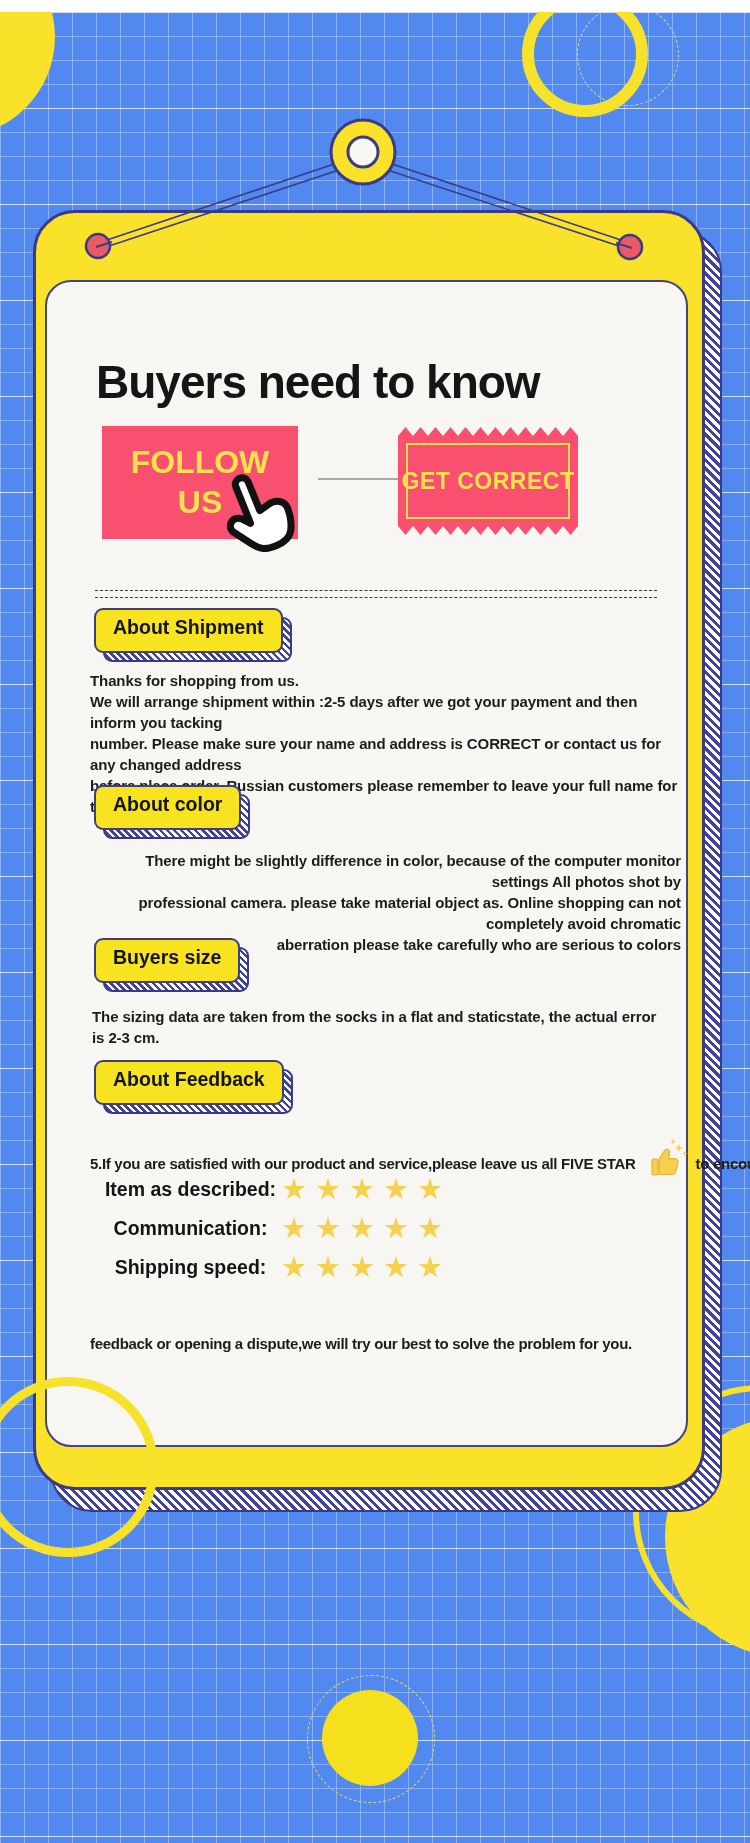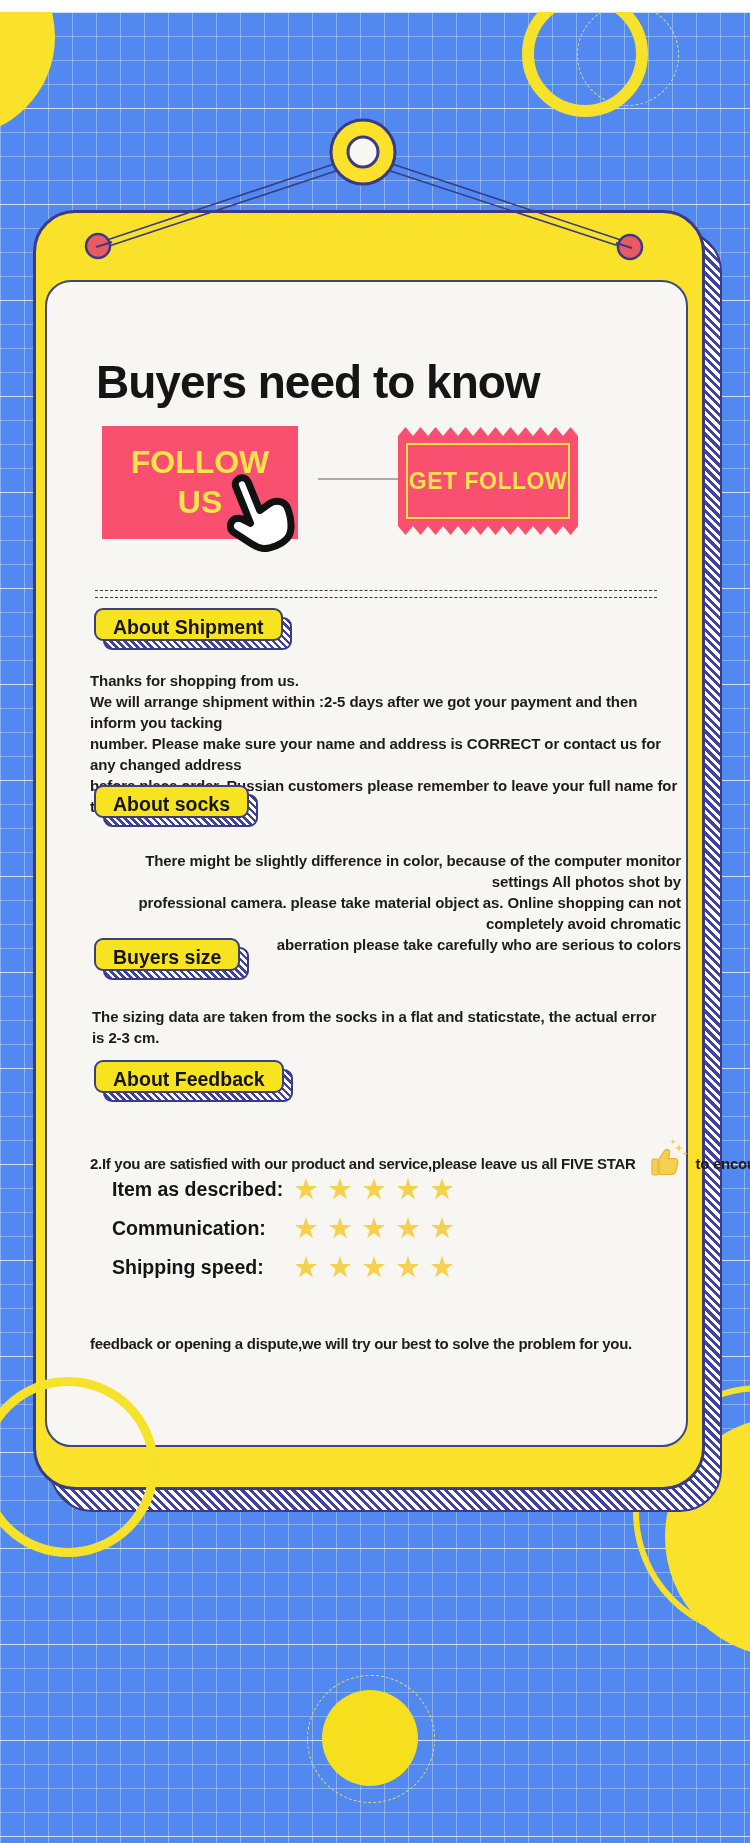--- a/index.html
+++ b/index.html
@@ -44,37 +44,37 @@
   .coupon-label{position:absolute;left:0;top:0;width:100%;height:100%;display:flex;align-items:center;
     justify-content:center;font-weight:bold;font-size:23px;color:#F8E34D;letter-spacing:.5px;}
   .divider{left:95px;top:578px;width:562px;height:8px;
     border-top:1.5px dashed #3b3b3b;border-bottom:1.5px dashed #3b3b3b;box-sizing:border-box;}
   
   .btn3d{position:absolute;z-index:31;}
   .btn3d .ext{position:absolute;left:9px;top:9px;right:-9px;bottom:-9px;border-radius:9px;
     border:2px solid #3B3B85;box-sizing:border-box;
     background:repeating-linear-gradient(45deg,#ffffff 0 2.5px,#4242A0 2.5px 5px);}
   .btn3d .face{position:relative;background:#F7E31F;border:2.5px solid #3E3E7A;border-radius:9px;
-    padding:6px 17px 0;font-weight:bold;font-size:19.5px;color:#141414;white-space:nowrap;}
+    padding:6px 17px 12px;font-weight:bold;font-size:19.5px;color:#141414;white-space:nowrap;}
   .btn-shipment{left:94px;top:596px;}
   .btn-color{left:94px;top:773px;}
   .btn-size{left:94px;top:926px;}
   .btn-feedback{left:94px;top:1048px;border-radius:12px;}
   .body-text{font-weight:bold;font-size:15px;line-height:21px;color:#1c1c1c;
     letter-spacing:-.1px;white-space:pre-line;}
   .txt-shipment{left:90px;top:658px;width:592px;}
   .txt-color{left:87px;top:838px;width:594px;text-align:right;}
   .txt-size{left:92px;top:994px;width:580px;}
   .txt-fb1{left:90px;top:1106px;width:592px;}
   .txt-fb2{left:90px;top:1300px;width:592px;}
   .nowrap-line{display:block;white-space:nowrap;letter-spacing:-.3px;}
   .thumb-icon{display:inline-block;vertical-align:-16px;margin:0 8px 0 10px;position:relative;top:-2px;}
   .phone-icon{display:inline-block;vertical-align:-9px;margin:0 18px 0 12px;}
   
-  .ratings{left:112px;top:1158px;width:460px;}
+  .ratings{left:100px;top:1158px;width:460px;text-align:center;}
   .rating-row{display:flex;align-items:center;height:39px;}
   .rating-label{width:181px;font-weight:bold;font-size:19.5px;color:#141414;}
   .rating-stars{font-family:"DejaVu Sans",sans-serif;font-size:29px;color:#F6D14F;letter-spacing:8px;line-height:1;}
 </style>
 </head>
 <body>
 
 <div class="stage">
 
   <div class="abs circle deco-tl-blob"></div>
@@ -121,55 +121,55 @@
     <line x1="0" y1="7" x2="82" y2="7" stroke="#8F8F8F" stroke-width="1.6"></line>
     <polyline points="81,2.5 88,7 81,11.5" fill="none" stroke="#8F8F8F" stroke-width="1.6"></polyline>
   </svg>
 
   <div class="abs content coupon">
     <svg width="180" height="108" viewBox="0 0 180 108">
       <path fill="#F9506F" d="M0,9 L7.5,0 L15,9 L22.5,0 L30,9 L37.5,0 L45,9 L52.5,0 L60,9 L67.5,0 L75,9 L82.5,0 L90,9 L97.5,0 L105,9 L112.5,0 L120,9 L127.5,0 L135,9 L142.5,0 L150,9 L157.5,0 L165,9 L172.5,0 L180,9
                L180,99 L172.5,108 L165,99 L157.5,108 L150,99 L142.5,108 L135,99 L127.5,108 L120,99 L112.5,108 L105,99 L97.5,108 L90,99 L82.5,108 L75,99 L67.5,108 L60,99 L52.5,108 L45,99 L37.5,108 L30,99 L22.5,108 L15,99 L7.5,108 L0,99 Z"></path>
       <rect x="9" y="17" width="162" height="74" fill="none" stroke="#F8E34D" stroke-width="2"></rect>
     </svg>
-    <div class="coupon-label">GET FOLLOW</div>
+    <div class="coupon-label">GET CORRECT</div>
   </div>
 
   <div class="abs content divider"></div>
 
   <div class="btn3d btn-shipment">
     <div class="ext"></div>
     <div class="face">About Shipment</div>
   </div>
   <div class="abs content body-text txt-shipment">Thanks for shopping from us.
 We will arrange shipment within :2-5 days after we got your payment and then inform you tacking
 number. Please make sure your name and address is CORRECT or contact us for any changed address
 before place order. Russian customers please remember to leave your full name for the sending address。</div>
 
   <div class="btn3d btn-color">
     <div class="ext"></div>
-    <div class="face">About socks</div>
+    <div class="face">About color</div>
   </div>
   <div class="abs content body-text txt-color">There might be slightly difference in color, because of the computer monitor settings All photos shot by
 professional camera. please take material object as. Online shopping can not completely avoid chromatic
 aberration please take carefully who are serious to colors</div>
 
   <div class="btn3d btn-size">
     <div class="ext"></div>
     <div class="face">Buyers size</div>
   </div>
   <div class="abs content body-text txt-size">The sizing data are taken from the socks in a flat and staticstate, the actual error is 2-3 cm.</div>
 
   <div class="btn3d btn-feedback">
     <div class="ext"></div>
     <div class="face">About Feedback</div>
   </div>
 
   <div class="abs content body-text txt-fb1">
-    <span class="nowrap-line"><span>2.If you are satisfied with our product and service,please leave us all FIVE STAR</span><svg class="thumb-icon" width="42" height="46" viewBox="0 0 42 46">
+    <span class="nowrap-line"><span>5.If you are satisfied with our product and service,please leave us all FIVE STAR</span><svg class="thumb-icon" width="42" height="46" viewBox="0 0 42 46">
         <g stroke="#E5B23C" stroke-width="1.2" fill="#F7CE4D">
           <rect x="6" y="22" width="6" height="16" rx="1.5"></rect>
           <path d="M13 37.5h12.8c1.9 0 3.5-1.3 3.9-3.1l2.2-8.6c.5-2.1-1.1-4.1-3.3-4.1h-6.1l1.1-5.6c.3-1.7-.8-3.4-2.5-3.7-1-.2-1.9.3-2.4 1.2L13 22z"></path>
         </g>
         <g fill="#F7CE4D">
           <path d="M33 7l1.1 2.9L37 11l-2.9 1.1L33 15l-1.1-2.9L29 11l2.9-1.1z"></path>
           <path d="M39 14l.7 1.8 1.8.7-1.8.7L39 19l-.7-1.8-1.8-.7 1.8-.7z"></path>
           <path d="M27 2l.8 2 2 .8-2 .8-.8 2-.8-2-2-.8 2-.8z"></path>
         </g>
       </svg><span>to encourage us.</span></span>

